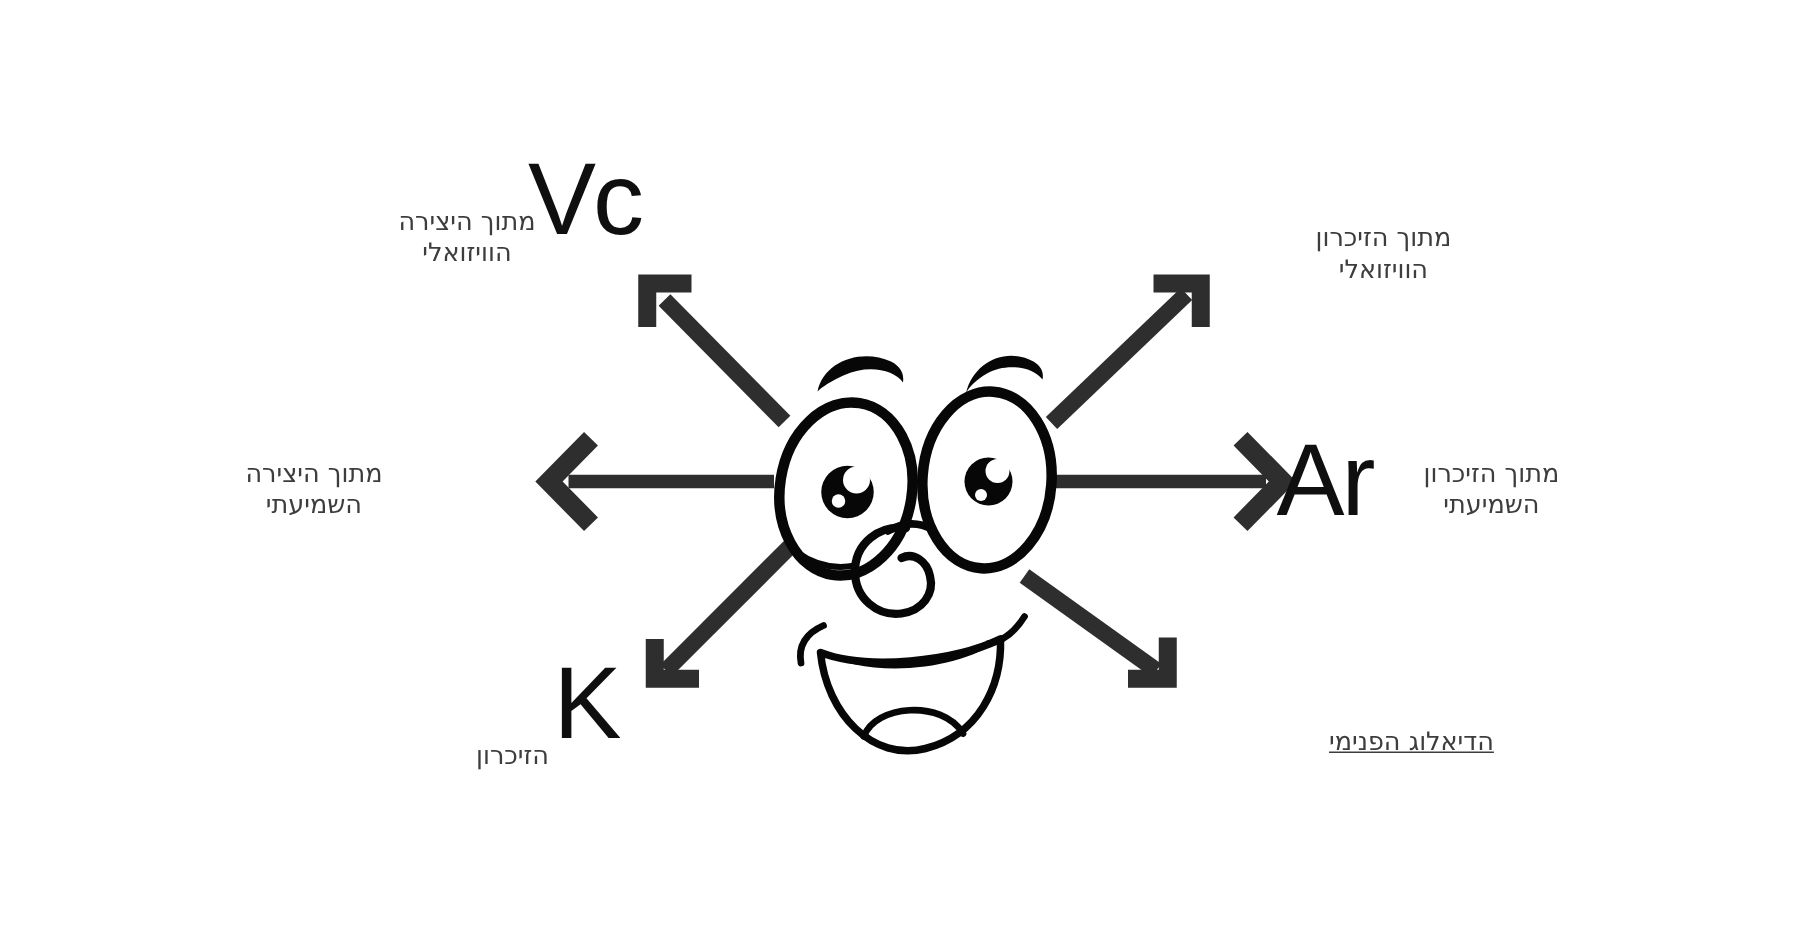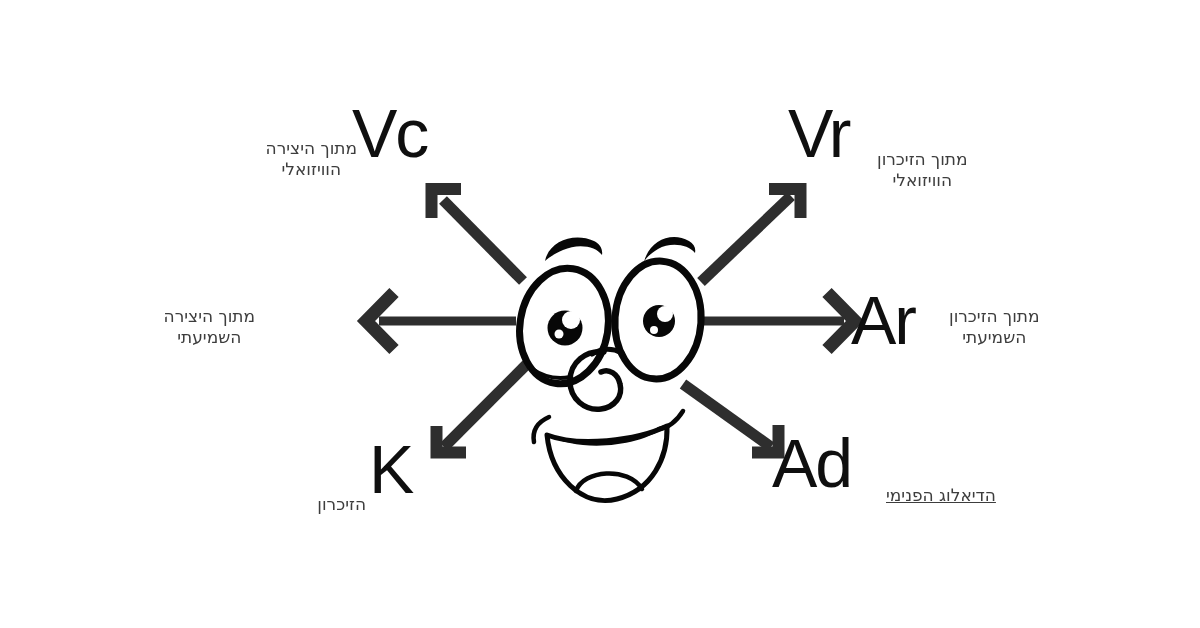--- a/index.html
+++ b/index.html
@@ -105,21 +105,20 @@
       <path class="ink" style="stroke-width:4.5px" d="M659,429 Q673,427 683,411"></path>
     </g>
   </svg>
 
   <div class="code" id="code-vc">Vc</div>
   <div class="heb" id="heb-vc">
     <span>מתוך היצירה</span><br>
     <span>הוויזואלי</span>
   </div>
 
-  <div class="code" id="code-vr">Vr</div>
   <div class="heb" id="heb-vr">
     <span>מתוך הזיכרון</span><br>
     <span>הוויזואלי</span>
   </div>
 
   <div class="heb" id="heb-ac">
     <span>מתוך היצירה</span><br>
     <span>השמיעתי</span>
   </div>
 
@@ -127,18 +126,17 @@
   <div class="heb" id="heb-ar">
     <span>מתוך הזיכרון</span><br>
     <span>השמיעתי</span>
   </div>
 
   <div class="code" id="code-k">K</div>
   <div class="heb" id="heb-k">
     <span>הזיכרון</span>
   </div>
 
-  <div class="code" id="code-ad">Ad</div>
   <div class="heb" id="heb-ad">
     <span>הדיאלוג הפנימי</span>
   </div>
 
 </div>
 
 </body></html>

